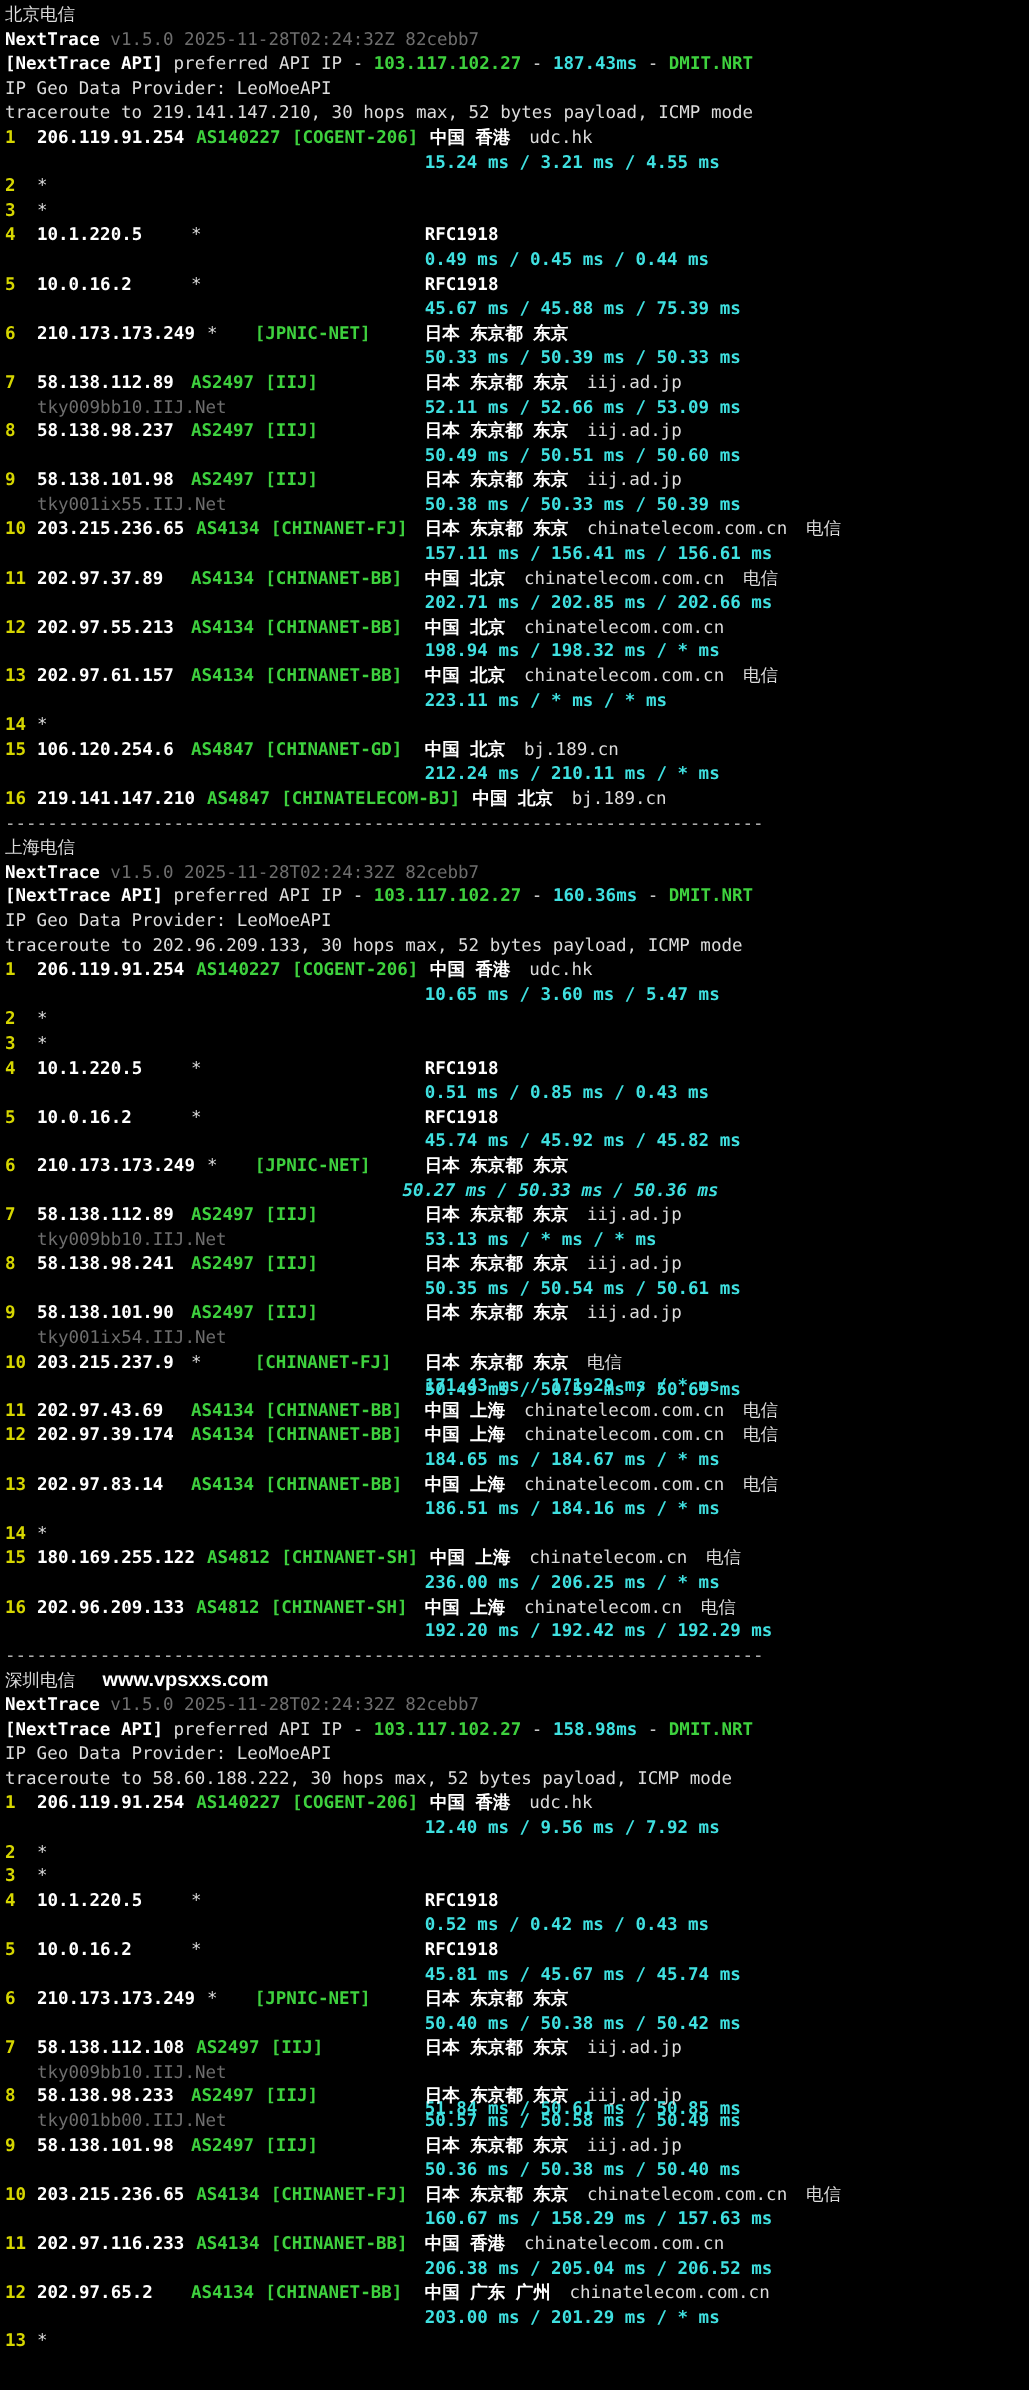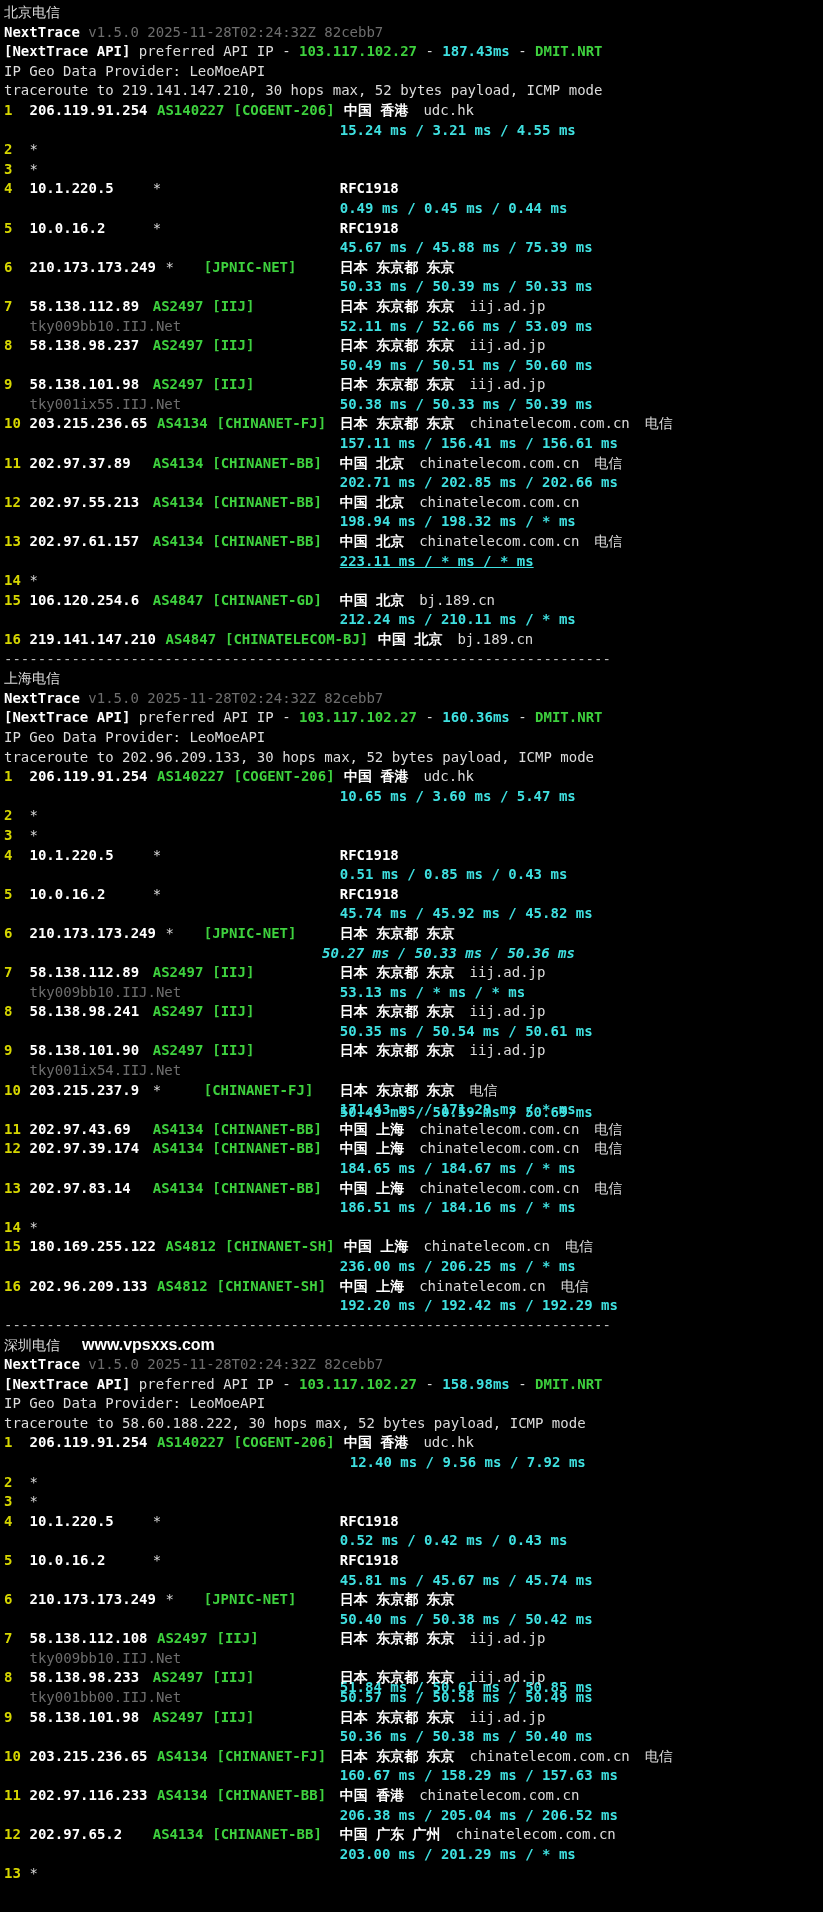--- a/index.html
+++ b/index.html
@@ -42,21 +42,21 @@
     <div class="line"><span class="cy abs" style="left: 339.75px;">50.49 ms / 50.51 ms / 50.60 ms</span></div>
     <div class="line"><span class="yl abs" style="left: 4px;">9</span><span class="wb abs" style="left: 29.5px;">58.138.101.98</span><span class="gn abs" style="left: 152.75px;">AS2497</span><span class="gn abs" style="left: 212.25px;">[IIJ]</span><span class="w abs" style="left: 339.75px;"><span class="wb">日本 东京都 东京</span><span class="w ml">iij.ad.jp</span></span></div>
     <div class="line"><span class="gy abs" style="left: 29.5px;">tky001ix55.IIJ.Net</span><span class="cy abs" style="left: 339.75px;">50.38 ms / 50.33 ms / 50.39 ms</span></div>
     <div class="line"><span class="yl abs" style="left: 4px;">10</span><span class="wb abs" style="left: 29.5px;">203.215.236.65</span><span class="gn abs" style="left: 157px;">AS4134</span><span class="gn abs" style="left: 216.5px;">[CHINANET-FJ]</span><span class="w abs" style="left: 339.75px;"><span class="wb">日本 东京都 东京</span><span class="w ml">chinatelecom.com.cn</span><span class="w ml">电信</span></span></div>
     <div class="line"><span class="cy abs" style="left: 339.75px;">157.11 ms / 156.41 ms / 156.61 ms</span></div>
     <div class="line"><span class="yl abs" style="left: 4px;">11</span><span class="wb abs" style="left: 29.5px;">202.97.37.89</span><span class="gn abs" style="left: 152.75px;">AS4134</span><span class="gn abs" style="left: 212.25px;">[CHINANET-BB]</span><span class="w abs" style="left: 339.75px;"><span class="wb">中国 北京</span><span class="w ml">chinatelecom.com.cn</span><span class="w ml">电信</span></span></div>
     <div class="line"><span class="cy abs" style="left: 339.75px;">202.71 ms / 202.85 ms / 202.66 ms</span></div>
     <div class="line"><span class="yl abs" style="left: 4px;">12</span><span class="wb abs" style="left: 29.5px;">202.97.55.213</span><span class="gn abs" style="left: 152.75px;">AS4134</span><span class="gn abs" style="left: 212.25px;">[CHINANET-BB]</span><span class="w abs" style="left: 339.75px;"><span class="wb">中国 北京</span><span class="w ml">chinatelecom.com.cn</span></span></div>
     <div class="line"><span class="cy abs" style="left: 339.75px;">198.94 ms / 198.32 ms / * ms</span></div>
     <div class="line"><span class="yl abs" style="left: 4px;">13</span><span class="wb abs" style="left: 29.5px;">202.97.61.157</span><span class="gn abs" style="left: 152.75px;">AS4134</span><span class="gn abs" style="left: 212.25px;">[CHINANET-BB]</span><span class="w abs" style="left: 339.75px;"><span class="wb">中国 北京</span><span class="w ml">chinatelecom.com.cn</span><span class="w ml">电信</span></span></div>
-    <div class="line"><span class="cy abs" style="left: 339.75px; text-decoration: underline;">223.11 ms / * ms / * ms</span></div>
+    <div class="line"><span class="cy abs" style="left: 339.75px;">223.11 ms / * ms / * ms</span></div>
     <div class="line"><span class="yl abs" style="left: 4px;">14</span><span class="w abs" style="left: 29.5px;">*</span></div>
     <div class="line"><span class="yl abs" style="left: 4px;">15</span><span class="wb abs" style="left: 29.5px;">106.120.254.6</span><span class="gn abs" style="left: 152.75px;">AS4847</span><span class="gn abs" style="left: 212.25px;">[CHINANET-GD]</span><span class="w abs" style="left: 339.75px;"><span class="wb">中国 北京</span><span class="w ml">bj.189.cn</span></span></div>
     <div class="line"><span class="cy abs" style="left: 339.75px;">212.24 ms / 210.11 ms / * ms</span></div>
     <div class="line"><span class="yl abs" style="left: 4px;">16</span><span class="wb abs" style="left: 29.5px;">219.141.147.210</span><span class="gn abs" style="left: 165.5px;">AS4847</span><span class="gn abs" style="left: 225px;">[CHINATELECOM-BJ]</span><span class="w abs" style="left: 378px;"><span class="wb">中国 北京</span><span class="w ml">bj.189.cn</span></span></div>
     <div class="line"><span class="sep">------------------------------------------------------------------------</span></div>
     <div class="line"><span class="w">上海电信</span></div>
     <div class="line"><span class="wb">NextTrace</span><span class="gy"> v1.5.0 2025-11-28T02:24:32Z 82cebb7</span></div>
     <div class="line"><span class="wb">[NextTrace API]</span><span class="w"> preferred API IP - </span><span class="gn">103.117.102.27</span><span class="w"> - </span><span class="cy">160.36ms</span><span class="w"> - </span><span class="gn">DMIT.NRT</span></div>
     <div class="line"><span class="w">IP Geo Data Provider: LeoMoeAPI</span></div>
     <div class="line"><span class="w">traceroute to 202.96.209.133, 30 hops max, 52 bytes payload, ICMP mode</span></div>
@@ -88,21 +88,21 @@
     <div class="line"><span class="cy abs" style="left: 339.75px;">236.00 ms / 206.25 ms / * ms</span></div>
     <div class="line"><span class="yl abs" style="left: 4px;">16</span><span class="wb abs" style="left: 29.5px;">202.96.209.133</span><span class="gn abs" style="left: 157px;">AS4812</span><span class="gn abs" style="left: 216.5px;">[CHINANET-SH]</span><span class="w abs" style="left: 339.75px;"><span class="wb">中国 上海</span><span class="w ml">chinatelecom.cn</span><span class="w ml">电信</span></span></div>
     <div class="line"><span class="cy abs" style="left: 339.75px;">192.20 ms / 192.42 ms / 192.29 ms</span></div>
     <div class="line"><span class="sep">------------------------------------------------------------------------</span></div>
     <div class="line"><span class="w">深圳电信</span><span class="wm">www.vpsxxs.com</span></div>
     <div class="line"><span class="wb">NextTrace</span><span class="gy"> v1.5.0 2025-11-28T02:24:32Z 82cebb7</span></div>
     <div class="line"><span class="wb">[NextTrace API]</span><span class="w"> preferred API IP - </span><span class="gn">103.117.102.27</span><span class="w"> - </span><span class="cy">158.98ms</span><span class="w"> - </span><span class="gn">DMIT.NRT</span></div>
     <div class="line"><span class="w">IP Geo Data Provider: LeoMoeAPI</span></div>
     <div class="line"><span class="w">traceroute to 58.60.188.222, 30 hops max, 52 bytes payload, ICMP mode</span></div>
     <div class="line"><span class="yl abs" style="left: 4px;">1</span><span class="wb abs" style="left: 29.5px;">206.119.91.254</span><span class="gn abs" style="left: 157px;">AS140227</span><span class="gn abs" style="left: 233.5px;">[COGENT-206]</span><span class="w abs" style="left: 344px;"><span class="wb">中国 香港</span><span class="w ml">udc.hk</span></span></div>
-    <div class="line"><span class="cy abs" style="left: 339.75px; margin-left: 10px;">12.40 ms / 9.56 ms / 7.92 ms</span></div>
+    <div class="line"><span class="cy abs" style="left: 339.75px;">12.40 ms / 9.56 ms / 7.92 ms</span></div>
     <div class="line"><span class="yl abs" style="left: 4px;">2</span><span class="w abs" style="left: 29.5px;">*</span></div>
     <div class="line"><span class="yl abs" style="left: 4px;">3</span><span class="w abs" style="left: 29.5px;">*</span></div>
     <div class="line"><span class="yl abs" style="left: 4px;">4</span><span class="wb abs" style="left: 29.5px;">10.1.220.5</span><span class="w abs" style="left: 152.75px;">*</span><span class="w abs" style="left: 339.75px;"><span class="wb">RFC1918</span></span></div>
     <div class="line"><span class="cy abs" style="left: 339.75px;">0.52 ms / 0.42 ms / 0.43 ms</span></div>
     <div class="line"><span class="yl abs" style="left: 4px;">5</span><span class="wb abs" style="left: 29.5px;">10.0.16.2</span><span class="w abs" style="left: 152.75px;">*</span><span class="w abs" style="left: 339.75px;"><span class="wb">RFC1918</span></span></div>
     <div class="line"><span class="cy abs" style="left: 339.75px;">45.81 ms / 45.67 ms / 45.74 ms</span></div>
     <div class="line"><span class="yl abs" style="left: 4px;">6</span><span class="wb abs" style="left: 29.5px;">210.173.173.249</span><span class="w abs" style="left: 165.5px;">*</span><span class="gn abs" style="left: 203.75px;">[JPNIC-NET]</span><span class="w abs" style="left: 339.75px;"><span class="wb">日本 东京都 东京</span></span></div>
     <div class="line"><span class="cy abs" style="left: 339.75px;">50.40 ms / 50.38 ms / 50.42 ms</span></div>
     <div class="line"><span class="yl abs" style="left: 4px;">7</span><span class="wb abs" style="left: 29.5px;">58.138.112.108</span><span class="gn abs" style="left: 157px;">AS2497</span><span class="gn abs" style="left: 216.5px;">[IIJ]</span><span class="w abs" style="left: 339.75px;"><span class="wb">日本 东京都 东京</span><span class="w ml">iij.ad.jp</span></span></div>
     <div class="line"><span class="gy abs" style="left: 29.5px;">tky009bb10.IIJ.Net</span><span class="cy abs" style="left: 339.75px; margin-top: 29px;">51.84 ms / 50.61 ms / 50.85 ms</span></div>

